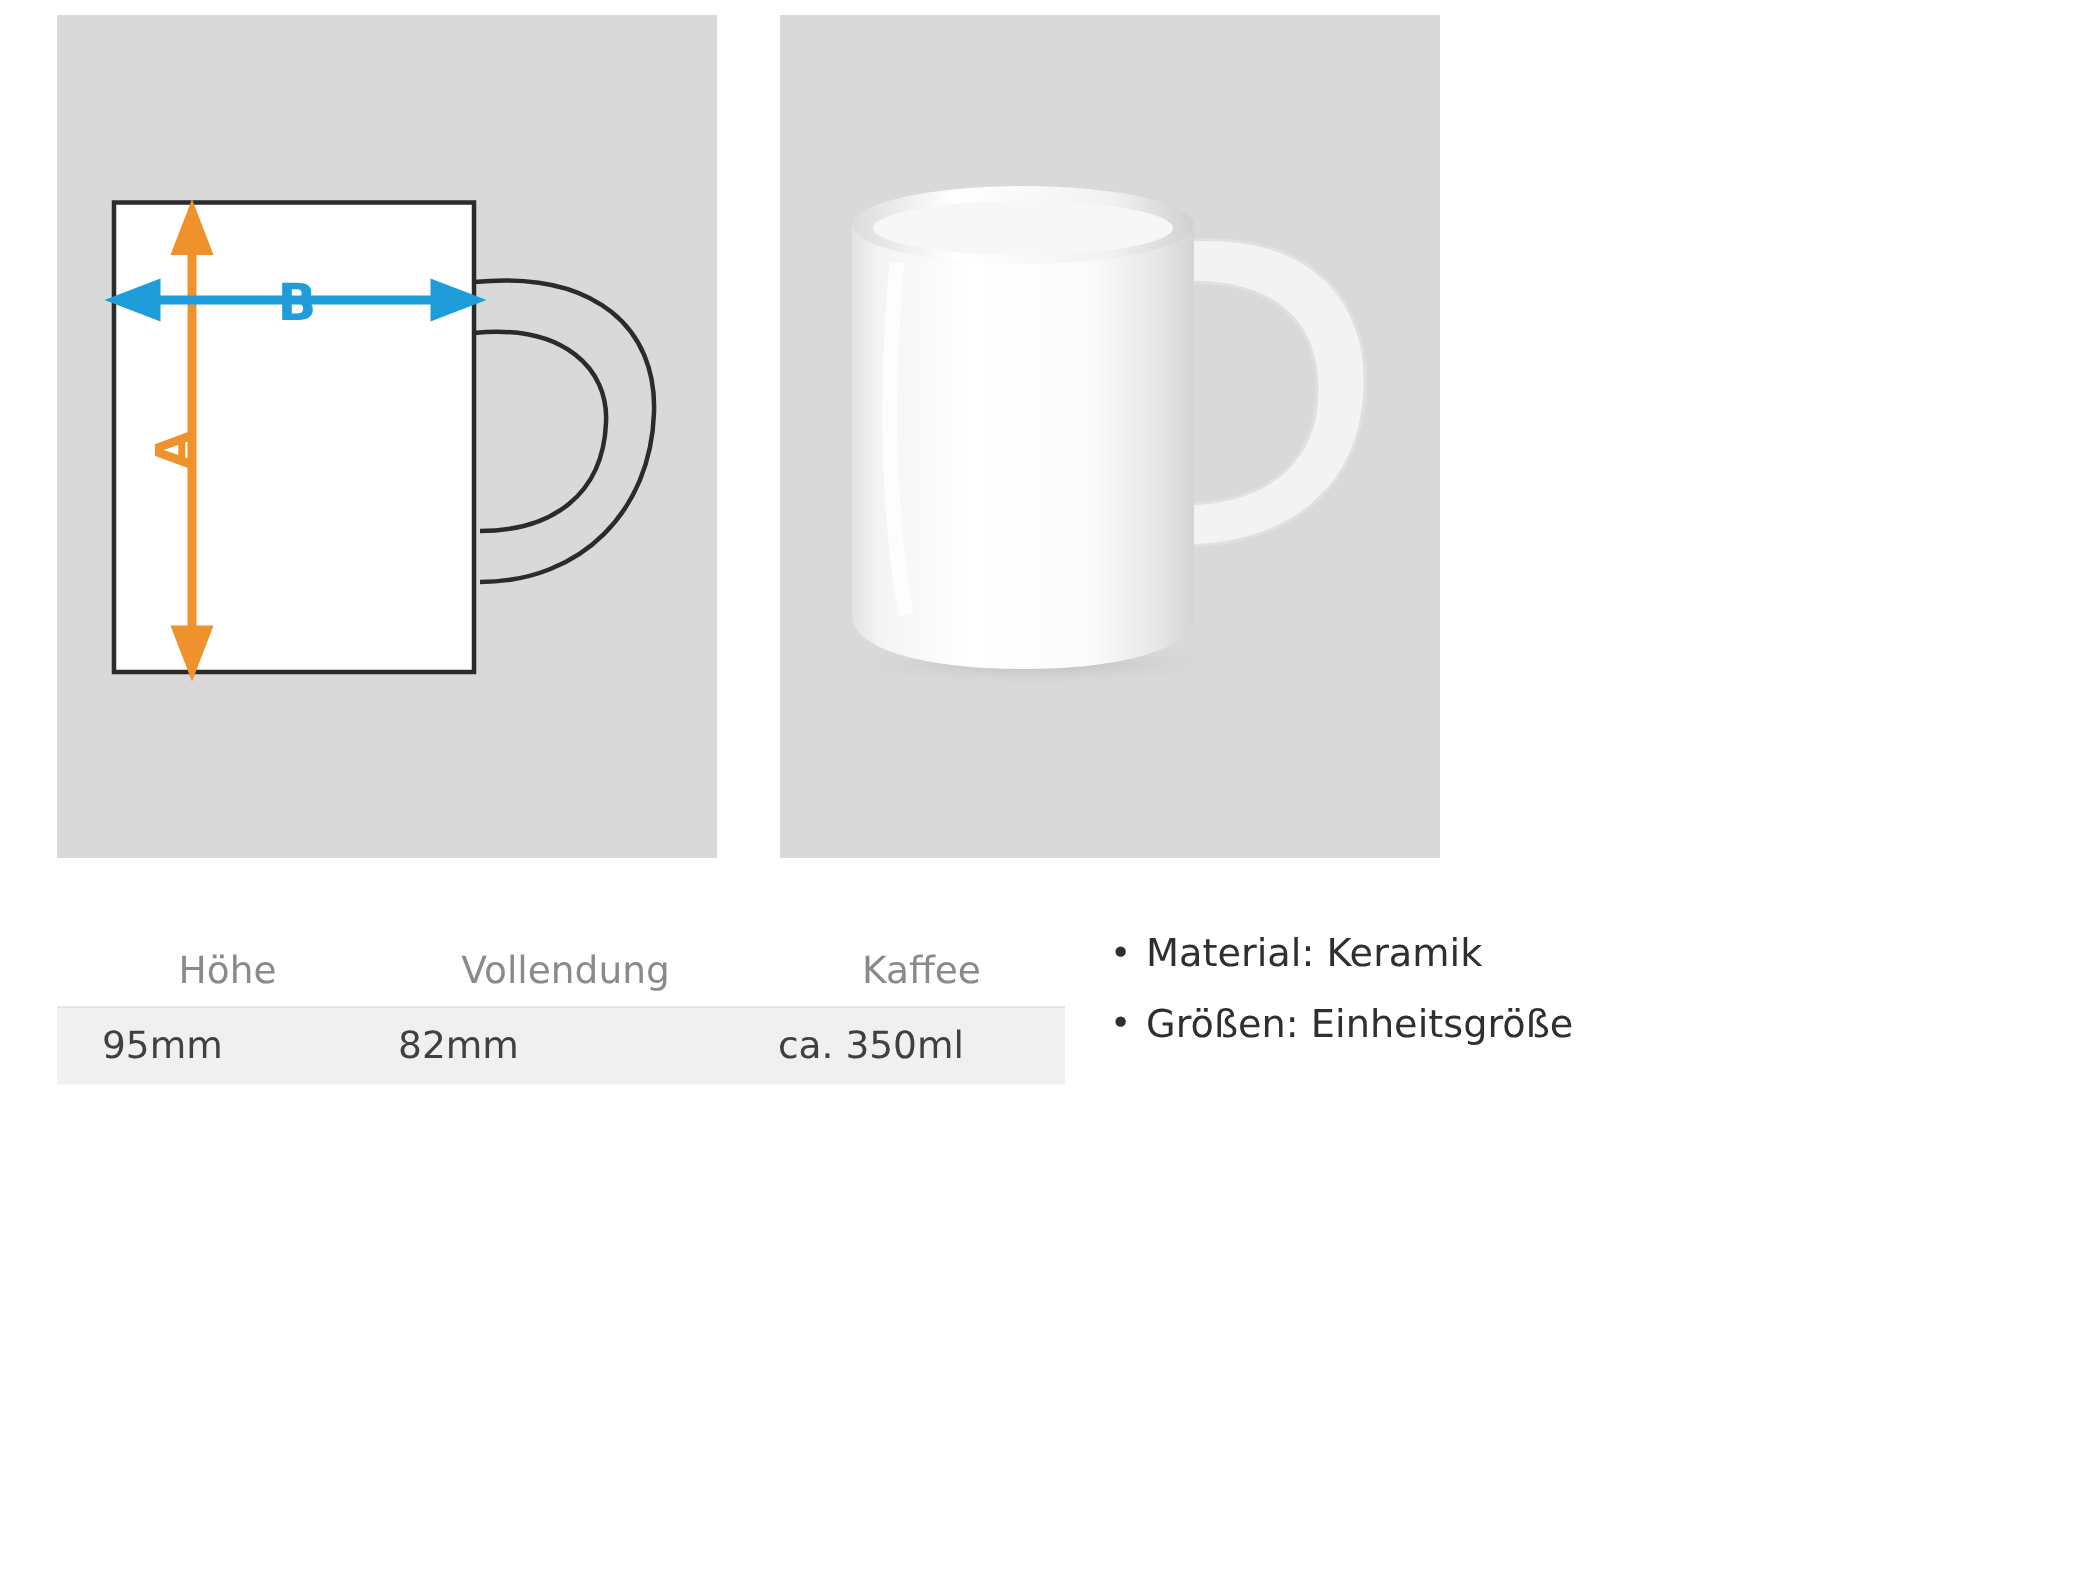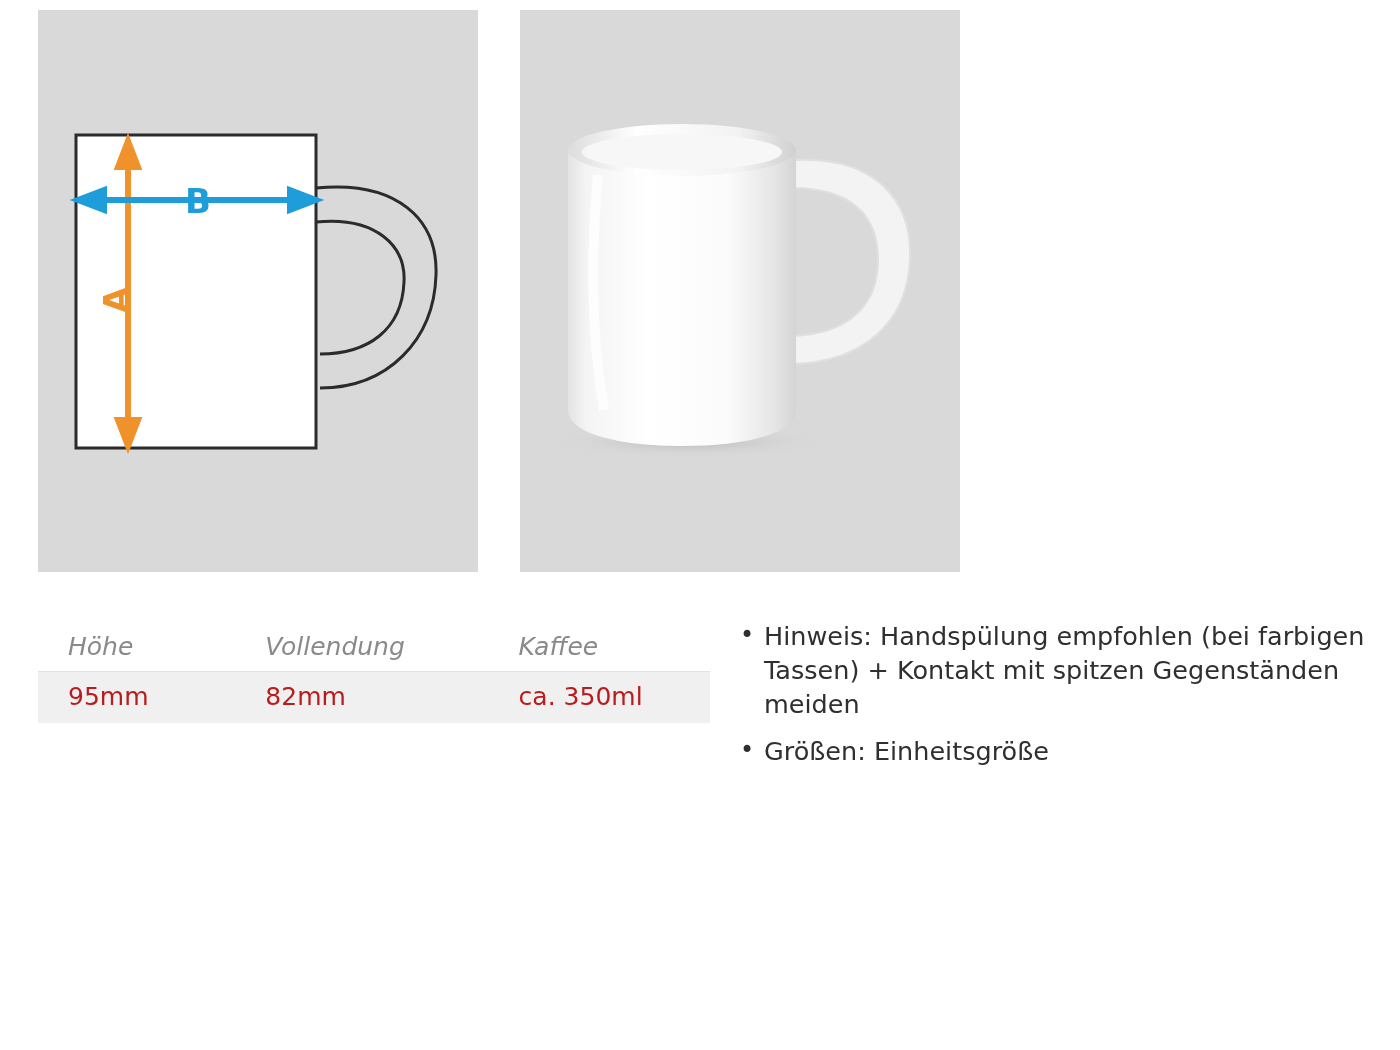--- a/index.html
+++ b/index.html
@@ -53,32 +53,31 @@
   .spec-table {
     position: absolute;
     left: 38px;
     top: 624px;
     width: 672px;
     border-collapse: collapse;
     font-size: 25px;
     color: #7b7b7b;
   }
   .spec-table th {
-    text-align: left;
+    text-align: center;
     font-weight: normal;
     padding: 8px 0 10px 30px;
     border-bottom: 1px solid #e2e2e2;
     color: #8a8a8a;
-    font-style: italic;
   }
   .spec-table td {
     text-align: left;
     padding: 10px 0 12px 30px;
     background: #f0f0f0;
-    color: #b91c1c;
+    color: #404040;
   }
   .col-hoehe { width: 195px; }
   .col-durchmesser { width: 250px; }
   .col-fassung { width: 227px; }
 
   
   .desc {
     position: absolute;
     left: 738px;
     top: 620px;
@@ -189,16 +188,16 @@
     <tr>
       <td>95mm</td>
       <td>82mm</td>
       <td>ca. 350ml</td>
     </tr>
   </tbody>
 </table>
 
 <div class="desc">
   <ul class="bullets">
-    <li>Hinweis: Handspülung empfohlen (bei farbigen Tassen) + Kontakt mit spitzen Gegenständen meiden</li>
+    <li>Material:  Keramik</li>
     <li>Größen:  Einheitsgröße</li>
   </ul>
 </div>
 
 </body></html>

